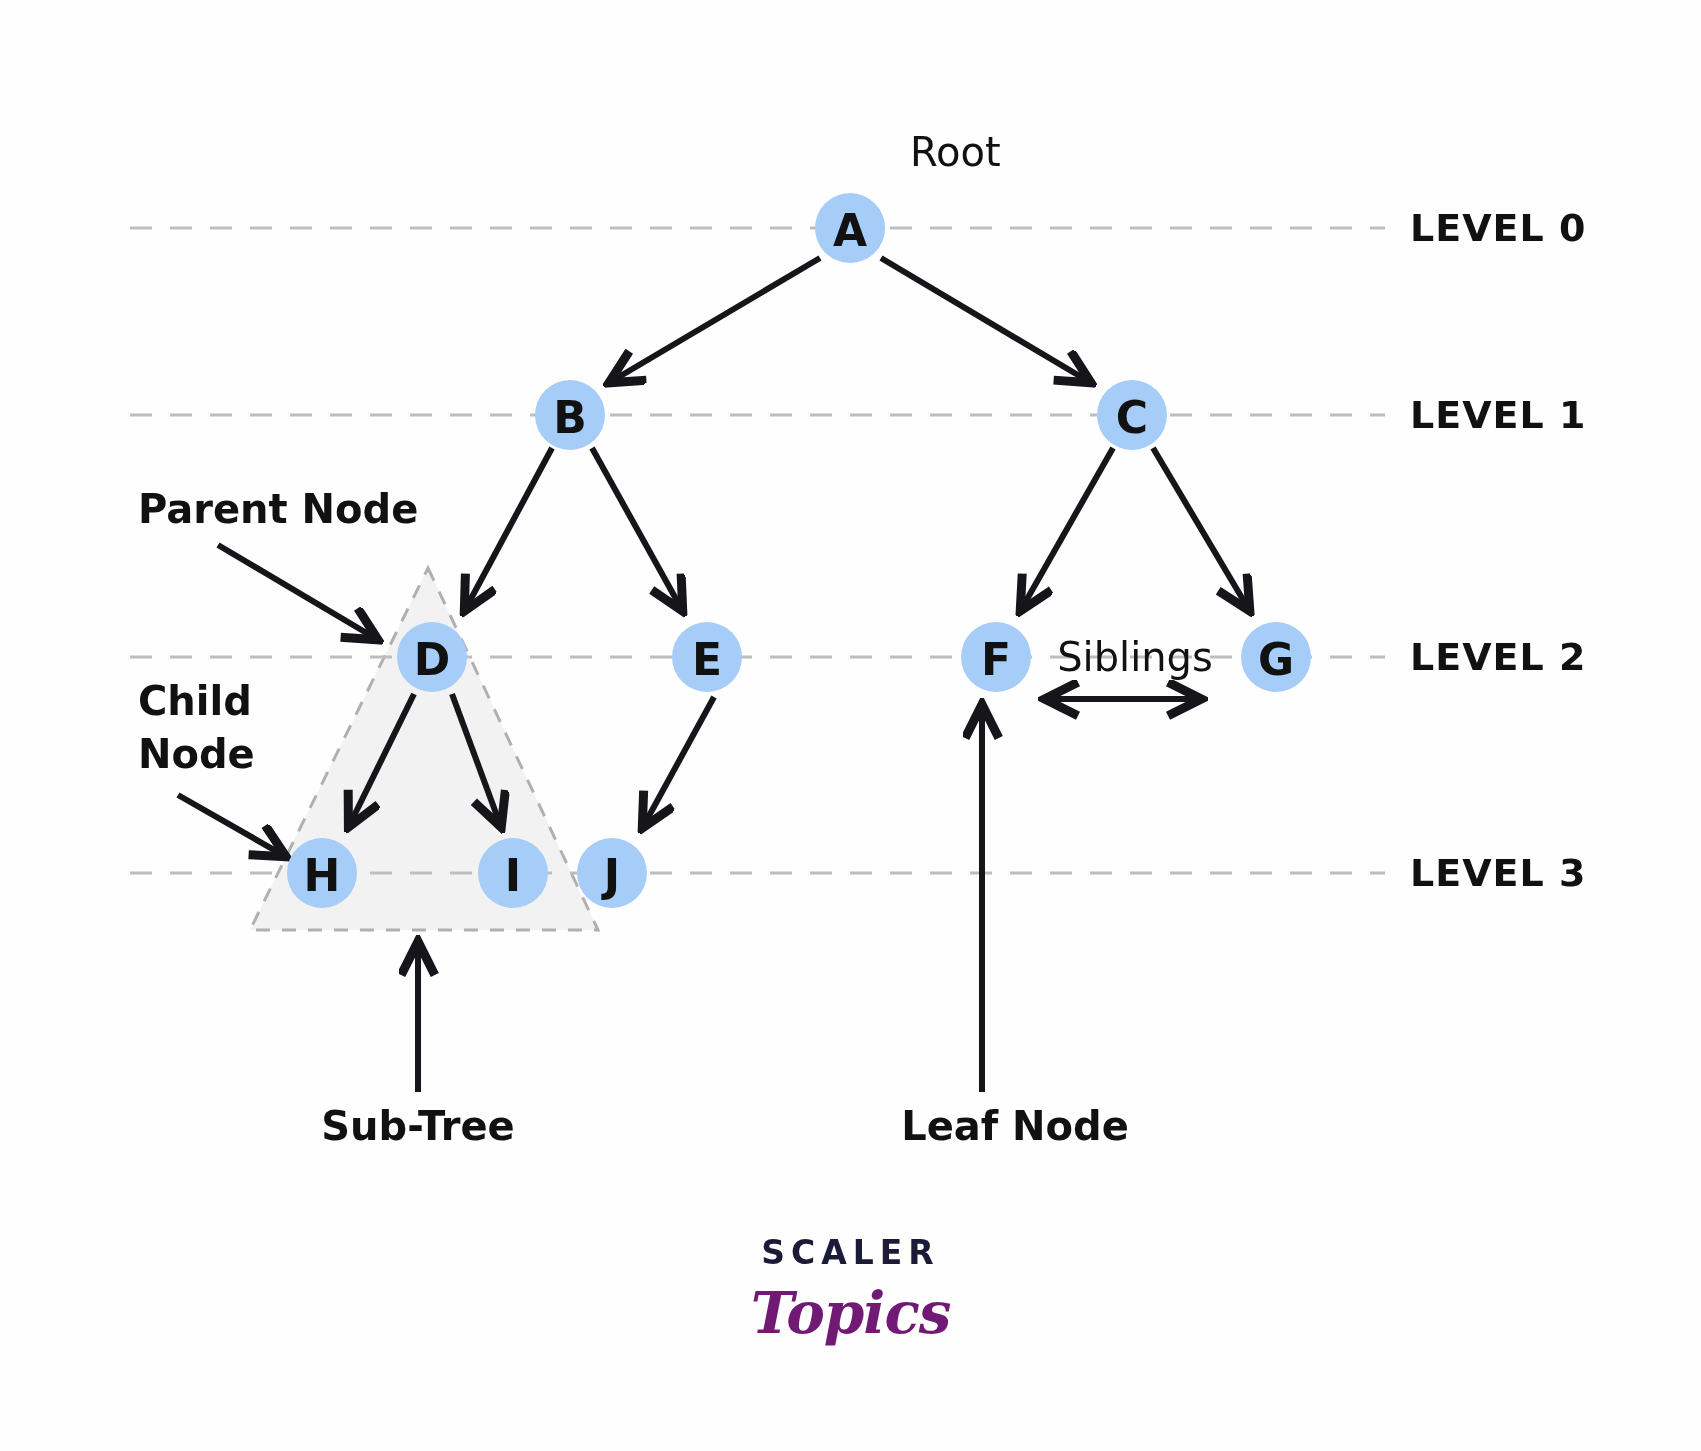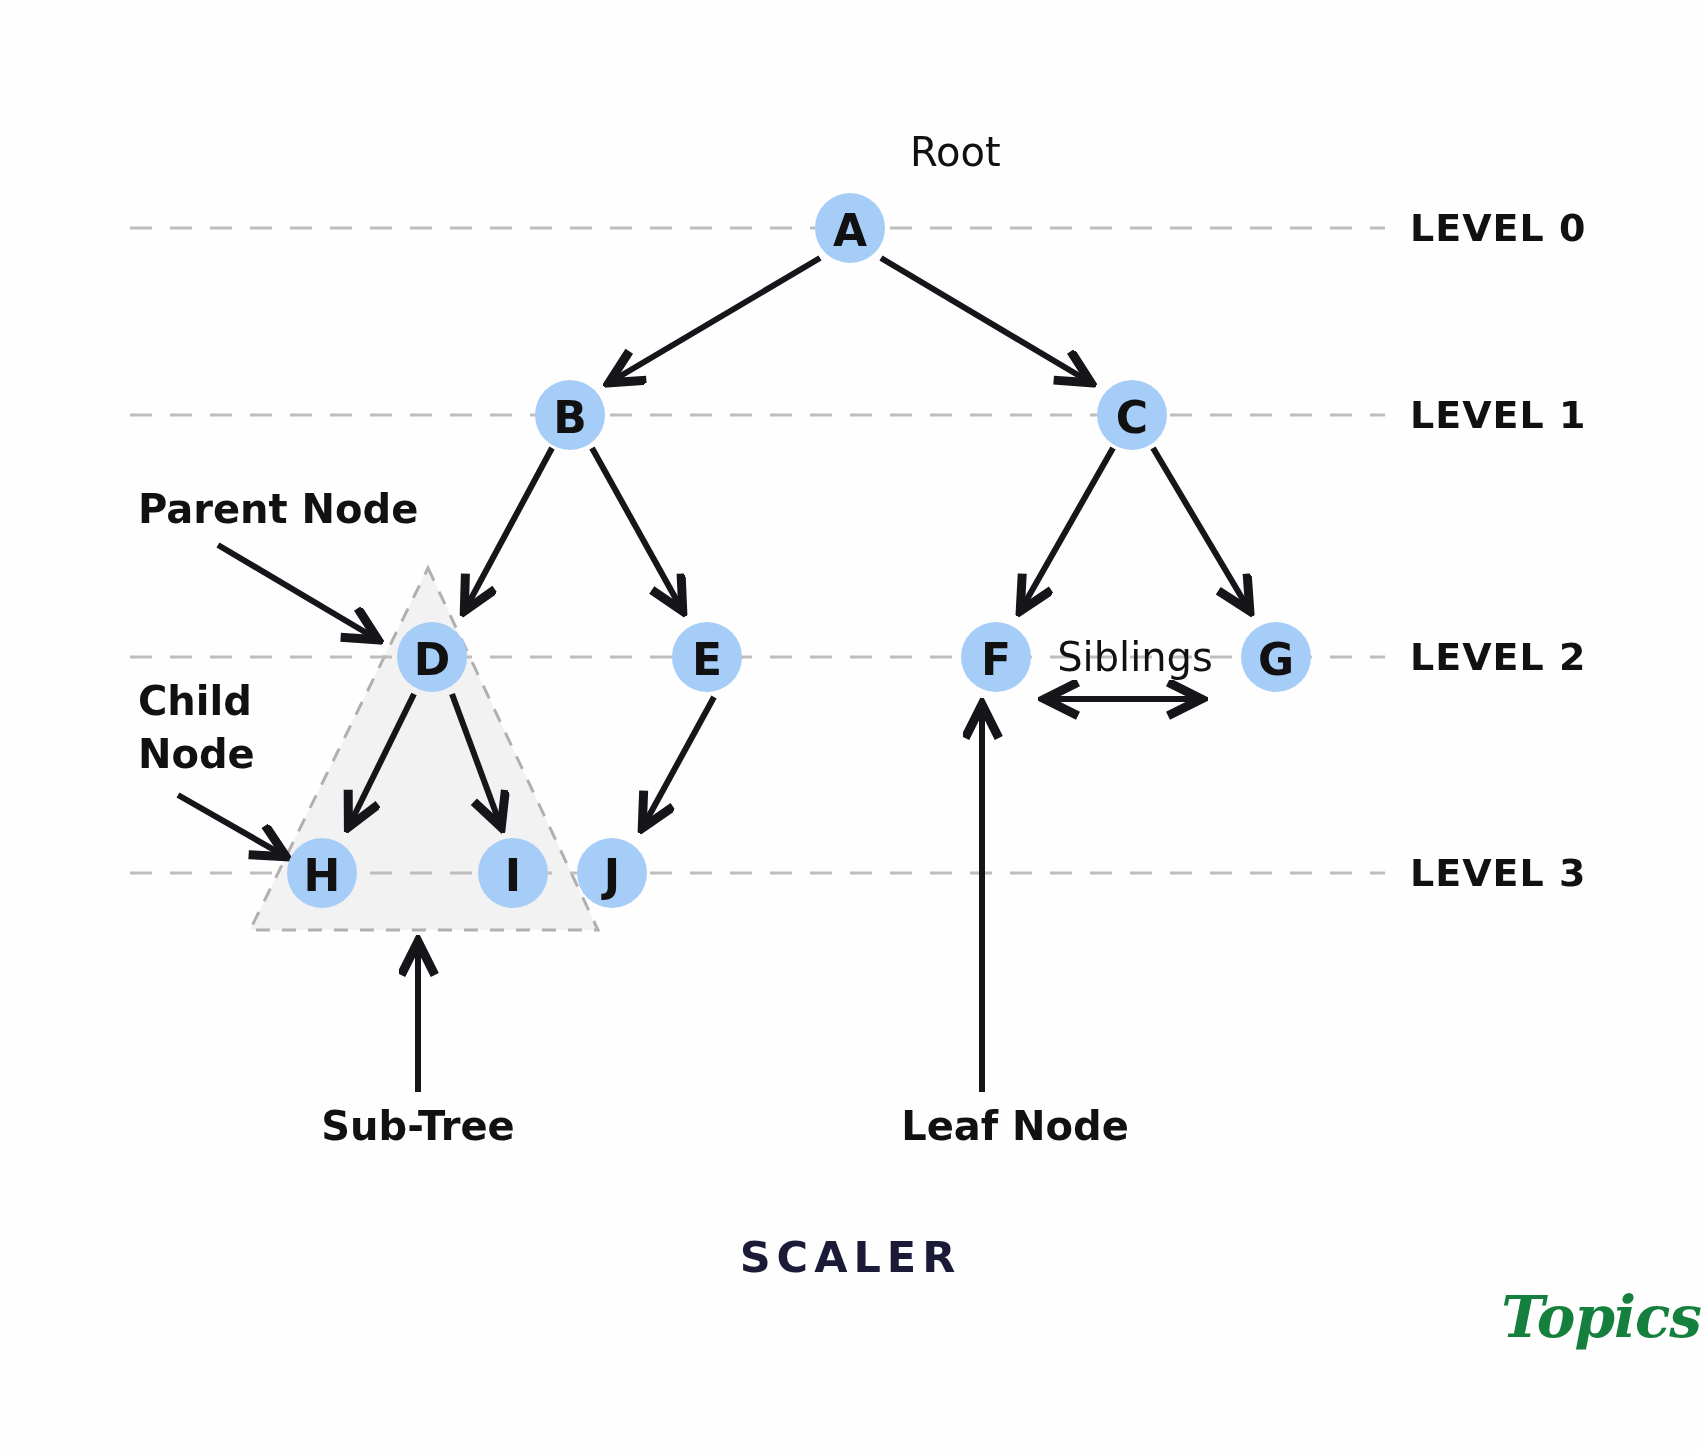--- a/index.html
+++ b/index.html
@@ -35,29 +35,28 @@
     font-size:40px;font-weight:400;fill:#111111;
   }
 
   
   #logo{
     position:absolute;left:0;top:1236px;width:1701px;
     text-align:center;pointer-events:none;
   }
   #logo .scaler{
     font-family:"DejaVu Sans", sans-serif;
-    font-size:43px;font-weight:700;letter-spacing:6px;
+    font-size:33px;font-weight:700;letter-spacing:6px;
     color:#1b1b38;line-height:1;
   }
   #logo .topics{
     font-family:"DejaVu Serif", serif;
     font-size:58px;font-weight:700;font-style:italic;
-    color:#15803d;line-height:1.05;margin-top:8px;
+    color:#701a75;line-height:1.05;margin-top:14px;
     letter-spacing:-1px;
-    text-align:right;
   }
 </style>
 </head>
 <body>
 
 <div id="stage">
 
   <svg id="diagram" viewBox="0 0 1701 1451">
     <defs>
       <marker id="arrowhead" markerWidth="7" markerHeight="7" refX="5.4" refY="3.2" orient="auto" markerUnits="strokeWidth">

